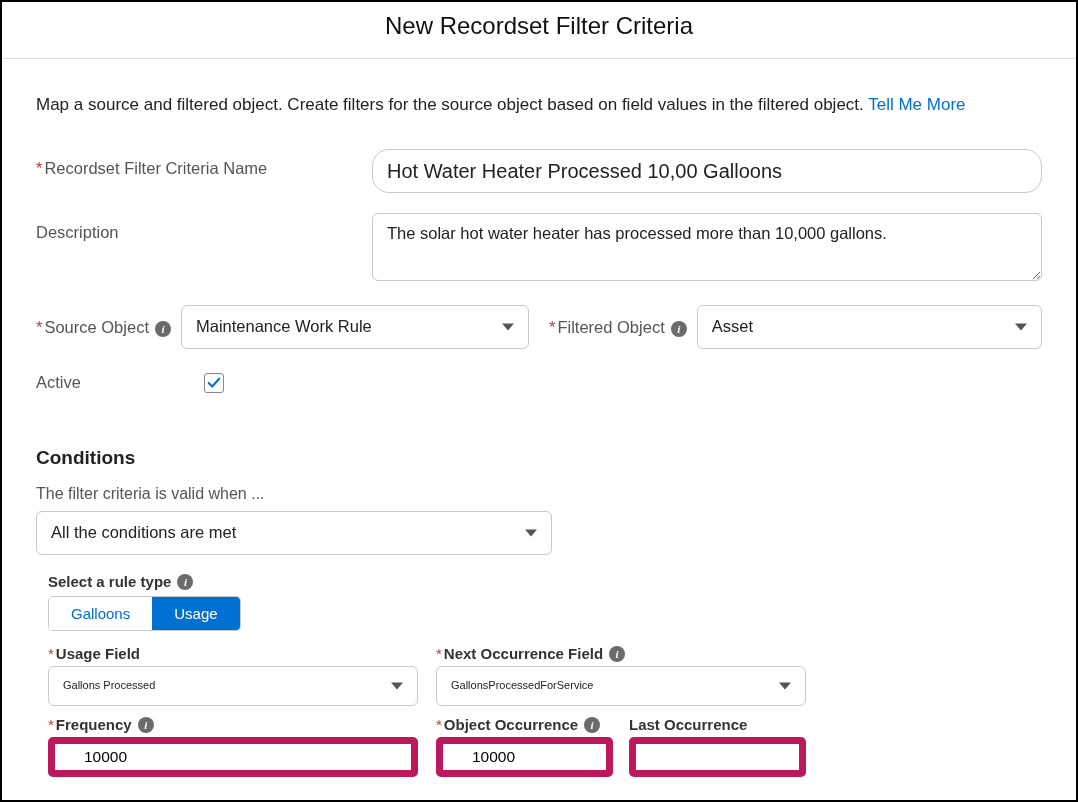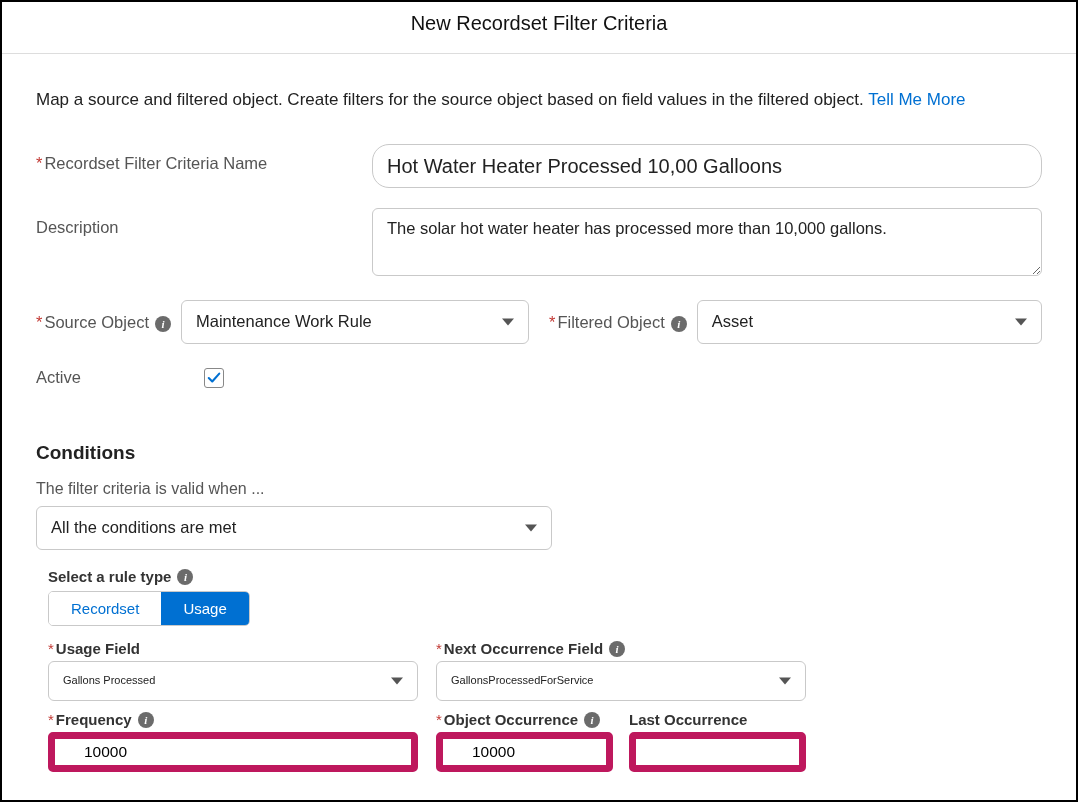--- a/index.html
+++ b/index.html
@@ -19,21 +19,21 @@
     position: relative;
     background: #fff;
   }
   .header {
     text-align: center;
     padding: 10px 0 18px 0;
     border-bottom: 1px solid #ddd;
     margin-bottom: 36px;
   }
   .header h1 {
-    font-size: 20px;
+    font-size: 24px;
     font-weight: 400;
     margin: 0;
     color: #111;
   }
   .content {
     padding: 0 34px;
   }
   .intro {
     font-size: 17px;
     color: #222;
@@ -295,21 +295,21 @@
       <span>All the conditions are met</span>
       <span class="caret"></span>
     </div>
 
     <div class="sub-block">
       <div class="rule-type-label">
         <span>Select a rule type</span>
         <span class="info-icon">i</span>
       </div>
       <div class="toggle-group">
-        <button class="toggle-btn">Recordset</button>
+        <button class="toggle-btn">Galloons</button>
         <button class="toggle-btn active">Usage</button>
       </div>
 
       <div class="usage-grid">
         <div>
           <div class="usage-field-label">
             <span><span class="req">*</span><span>Usage Field</span></span>
           </div>
           <div class="select-box sm">
             <span>Gallons Processed</span>

